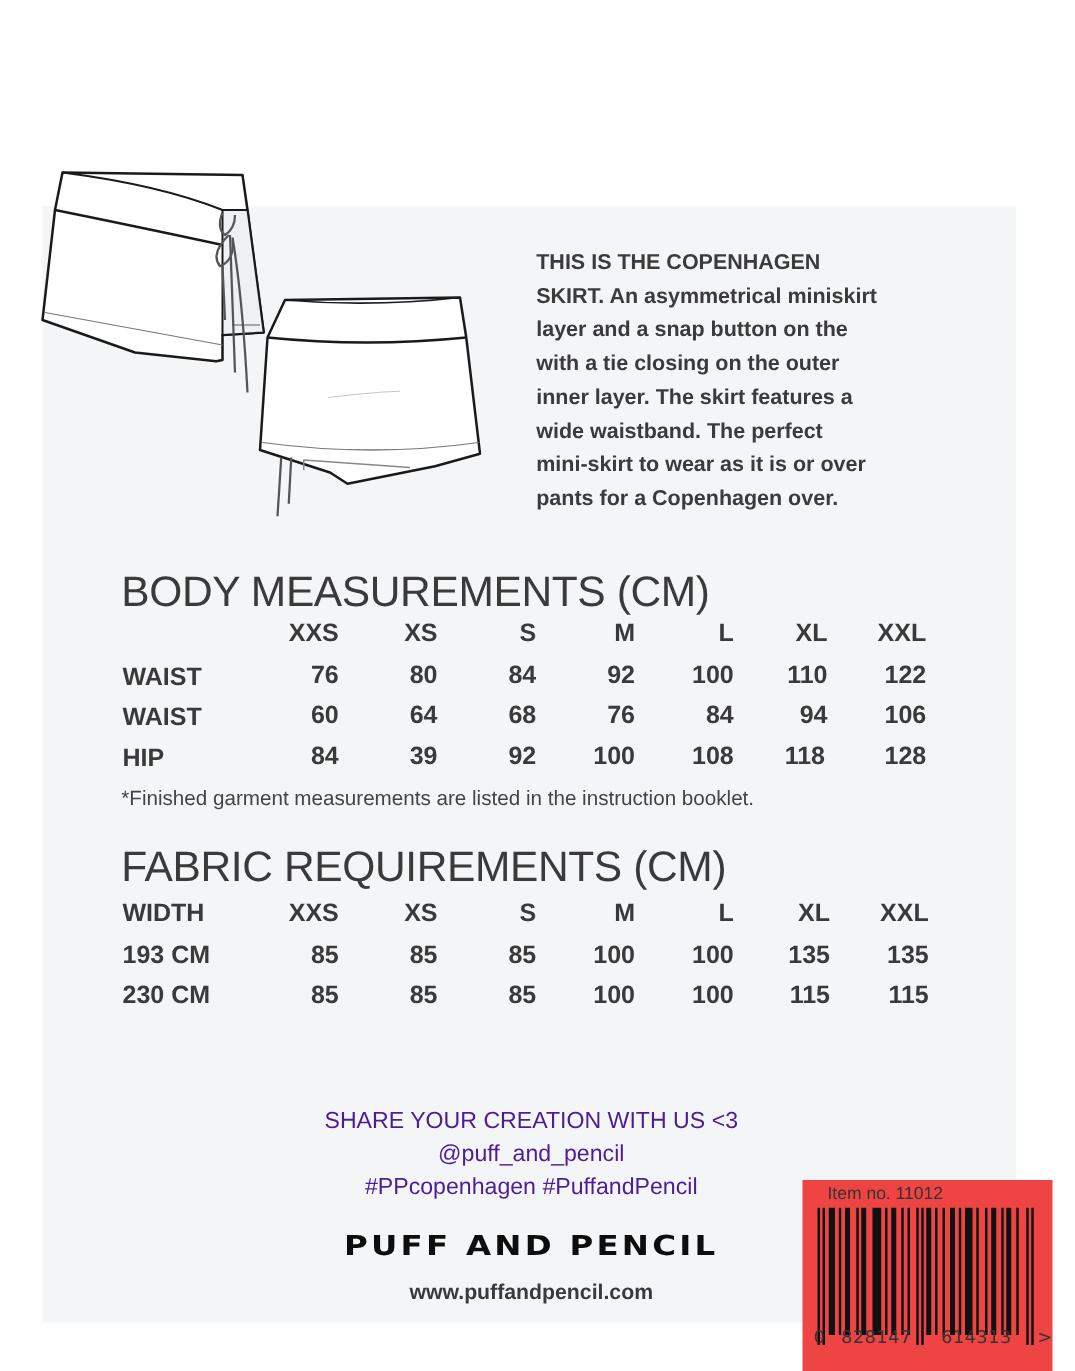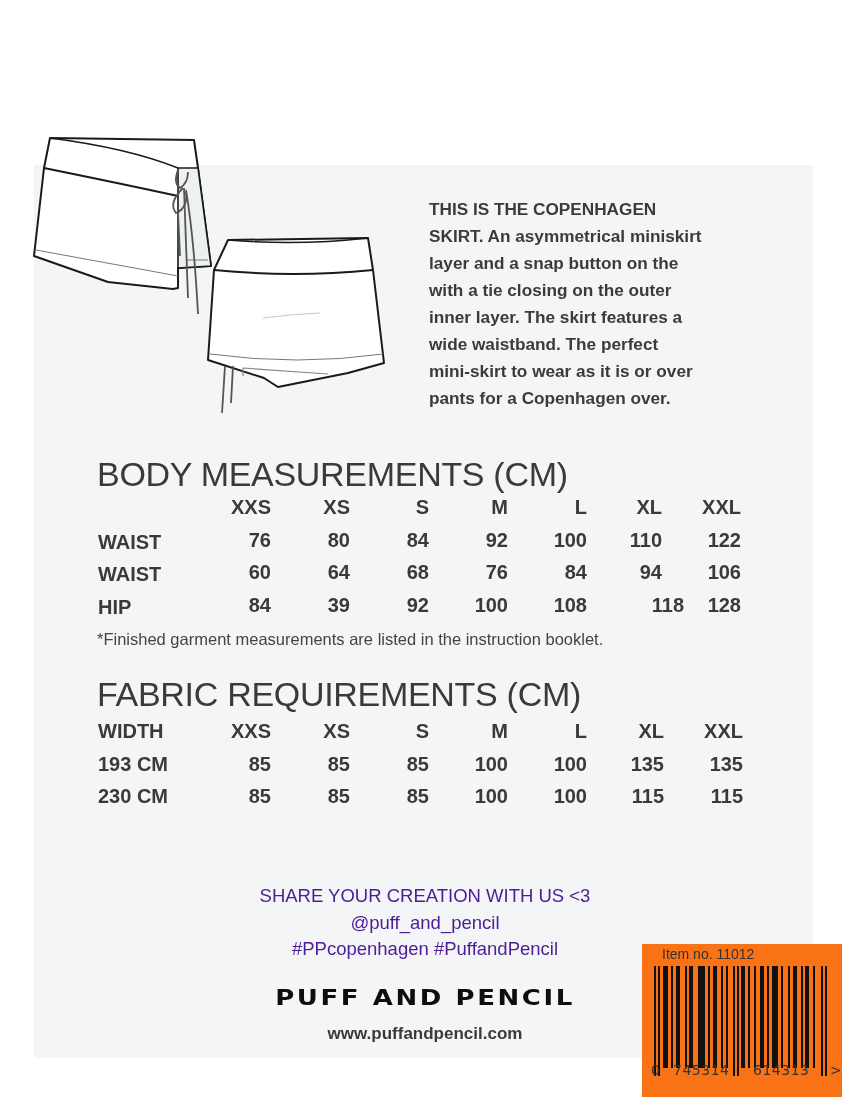--- a/index.html
+++ b/index.html
@@ -37,21 +37,21 @@
 
   .share { position:absolute; left:210px; top:883px; width:430px; text-align:center; font-size:18.5px; line-height:26.5px; color:#4c1d95; }
   .brand {
     position:absolute; left:210px; top:985px; width:430px; text-align:center;
     font-family:"DejaVu Sans", sans-serif; font-weight:bold; font-size:22px; letter-spacing:2.2px; color:#0d0d0d;
     transform:scaleX(1.18); transform-origin:center;
   }
   .url { position:absolute; left:210px; top:1024px; width:430px; text-align:center; font-weight:bold; font-size:17px; color:#3a3a3a; }
 
   .barcode-box {
-    position:absolute; left:642px; top:944px; width:200px; height:153px; background:#f97316;
+    position:absolute; left:642px; top:944px; width:200px; height:153px; background:#ef4444;
   }
   .item-no { position:absolute; left:20px; top:2px; font-size:14px; color:#333; white-space:nowrap; }
   .bars { position:absolute; left:8px; top:22px; width:186px; height:110px; }
   .bars svg { width:100%; height:100%; }
   .bc-digit { position:absolute; top:118px; font-size:14px; color:#333; white-space:nowrap; font-family:"DejaVu Sans", sans-serif; letter-spacing:0.5px; }
 </style>
 </head>
 <body>
 
 <div class="panel"></div>
@@ -133,21 +133,21 @@
     <span class="cell" style="left:494px">94</span>
     <span class="cell" style="left:573px">106</span>
   </div>
   <div class="row">
     <span class="rowlabel" style="top:2px">HIP</span>
     <span class="cell" style="left:103px">84</span>
     <span class="cell" style="left:182px">39</span>
     <span class="cell" style="left:261px">92</span>
     <span class="cell" style="left:340px">100</span>
     <span class="cell" style="left:419px">108</span>
-    <span class="cell" style="left:516px">118</span>
+    <span class="cell" style="left:492px">118</span>
     <span class="cell" style="left:573px">128</span>
   </div>
 </div>
 <div class="note">*Finished garment measurements are listed in the instruction booklet.</div>
 
 <div class="section-title" style="top:675px;">FABRIC REQUIREMENTS (CM)</div>
 <div class="tbl" style="top:720px;">
   <div class="row">
     <span class="rowlabel">WIDTH</span>
     <span class="cell" style="left:103px">XXS</span>
@@ -219,16 +219,16 @@
         <rect x="143" y="0" width="4" height="102"></rect>
         <rect x="151" y="0" width="2" height="102"></rect>
         <rect x="155" y="0" width="4" height="102"></rect>
         <rect x="163" y="0" width="2" height="102"></rect>
         <rect x="171" y="0" width="2" height="110"></rect>
         <rect x="175" y="0" width="2" height="110"></rect>
       </g>
     </svg>
   </div>
   <span class="bc-digit" style="left:9px">0</span>
-  <span class="bc-digit" style="left:31px">745314</span>
+  <span class="bc-digit" style="left:31px">828147</span>
   <span class="bc-digit" style="left:111px">614313</span>
   <span class="bc-digit" style="left:188px">&gt;</span>
 </div>
 
 </body></html>

